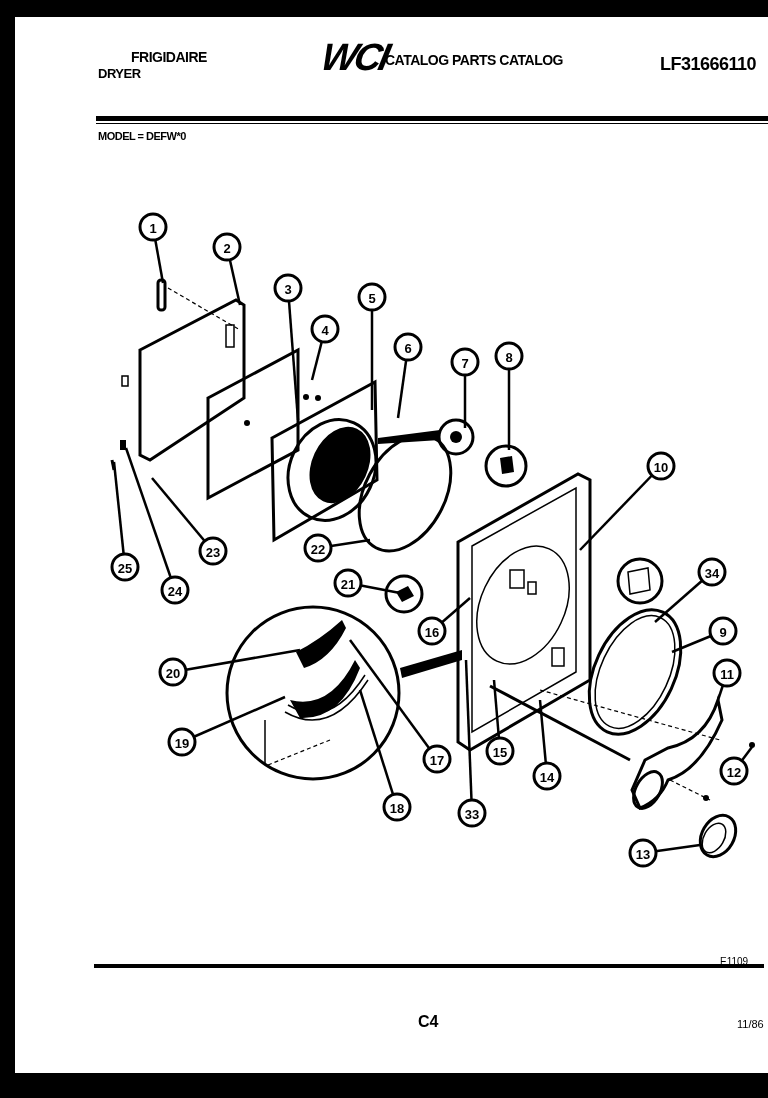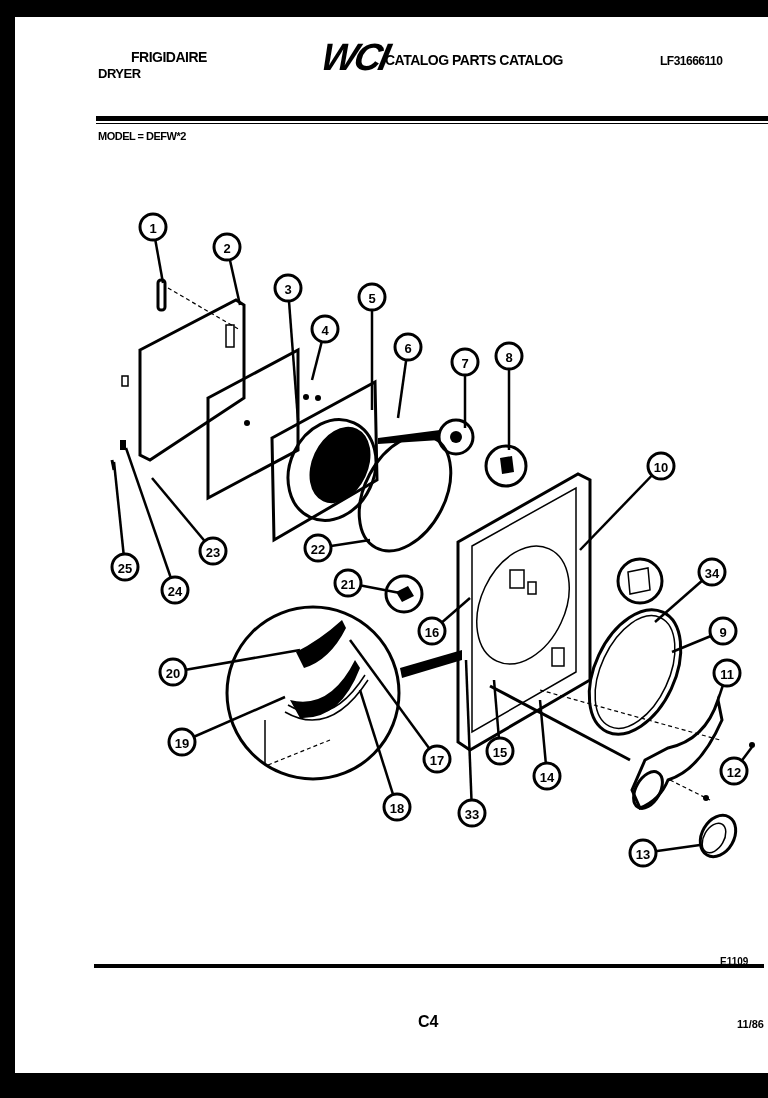--- a/index.html
+++ b/index.html
@@ -5,28 +5,28 @@
   html,body{margin:0;padding:0;}
   body{width:768px;height:1098px;position:relative;overflow:hidden;background:#fff;font-family:"Liberation Sans",sans-serif;color:#000;}
   .frame-top{position:absolute;left:0;top:0;width:768px;height:17px;background:#000;}
   .frame-left{position:absolute;left:0;top:0;width:15px;height:1098px;background:#000;}
   .frame-bottom{position:absolute;left:0;top:1073px;width:768px;height:25px;background:#000;}
   .hdr{position:absolute;font-weight:900;letter-spacing:-0.5px;}
   .brand{left:98px;top:50px;font-size:14px;line-height:15px;padding-left:33px;}
   .product{left:98px;top:66px;font-size:13px;}
   .logo{left:322px;top:38px;font-size:38px;font-style:italic;font-family:"Liberation Sans",sans-serif;transform:skewX(-12deg);letter-spacing:-3px;line-height:38px;}
   .catalog{left:385px;top:52px;font-size:14px;}
-  .partno{left:660px;top:54px;font-size:12px;}
+  .partno{left:660px;top:54px;font-size:18px;}
   .model{left:98px;top:130px;font-size:11px;}
   .rule-top{position:absolute;left:96px;top:116px;width:672px;height:5px;background:#000;}
   .rule-top2{position:absolute;left:96px;top:123px;width:672px;height:1px;background:#000;}
   .rule-bottom{position:absolute;left:94px;top:964px;width:670px;height:4px;background:#000;}
-  .ref{position:absolute;left:720px;top:956px;font-size:10px;font-weight:700;}
+  .ref{position:absolute;left:720px;top:956px;font-size:10px;font-weight:400;}
   .page{position:absolute;left:418px;top:1013px;font-size:16px;font-weight:700;}
-  .date{position:absolute;left:737px;top:1018px;font-size:11px;font-weight:700;}
+  .date{position:absolute;left:737px;top:1018px;font-size:11px;font-weight:400;}
   svg.diagram{position:absolute;left:0;top:0;}
   .callout circle{fill:#fff;stroke:#000;stroke-width:3;}
   .callout text{font-family:"Liberation Sans",sans-serif;font-weight:900;font-size:13px;text-anchor:middle;dominant-baseline:central;}
   .leader{stroke:#000;stroke-width:2.5;fill:none;}
   .part{stroke:#000;fill:none;stroke-width:3;}
   .thin{stroke:#000;fill:none;stroke-width:1.5;}
   .dash{stroke:#000;fill:none;stroke-width:1.2;stroke-dasharray:4 3;}
 </style>
 </head>
 <body>
@@ -34,21 +34,21 @@
 <div class="frame-top"></div>
 <div class="frame-left"></div>
 
 <div class="hdr brand">FRIGIDAIRE</div>
 <div class="hdr product">DRYER</div>
 <div class="hdr logo">WCI</div>
 <div class="hdr catalog">CATALOG PARTS CATALOG</div>
 <div class="hdr partno">LF31666110</div>
 <div class="rule-top"></div>
 <div class="rule-top2"></div>
-<div class="hdr model">MODEL = DEFW*2</div>
+<div class="hdr model">MODEL = DEFW*0</div>
 
 <svg class="diagram" width="768" height="1098">
 
   <g>
     <path class="part" d="M140,350 L236,300 L244,305 L244,398 L150,460 L140,455 Z"></path>
     <rect x="226" y="325" width="8" height="22" class="thin"></rect>
     <rect x="122" y="376" width="6" height="10" class="thin"></rect>
   </g>
 
   <g>

